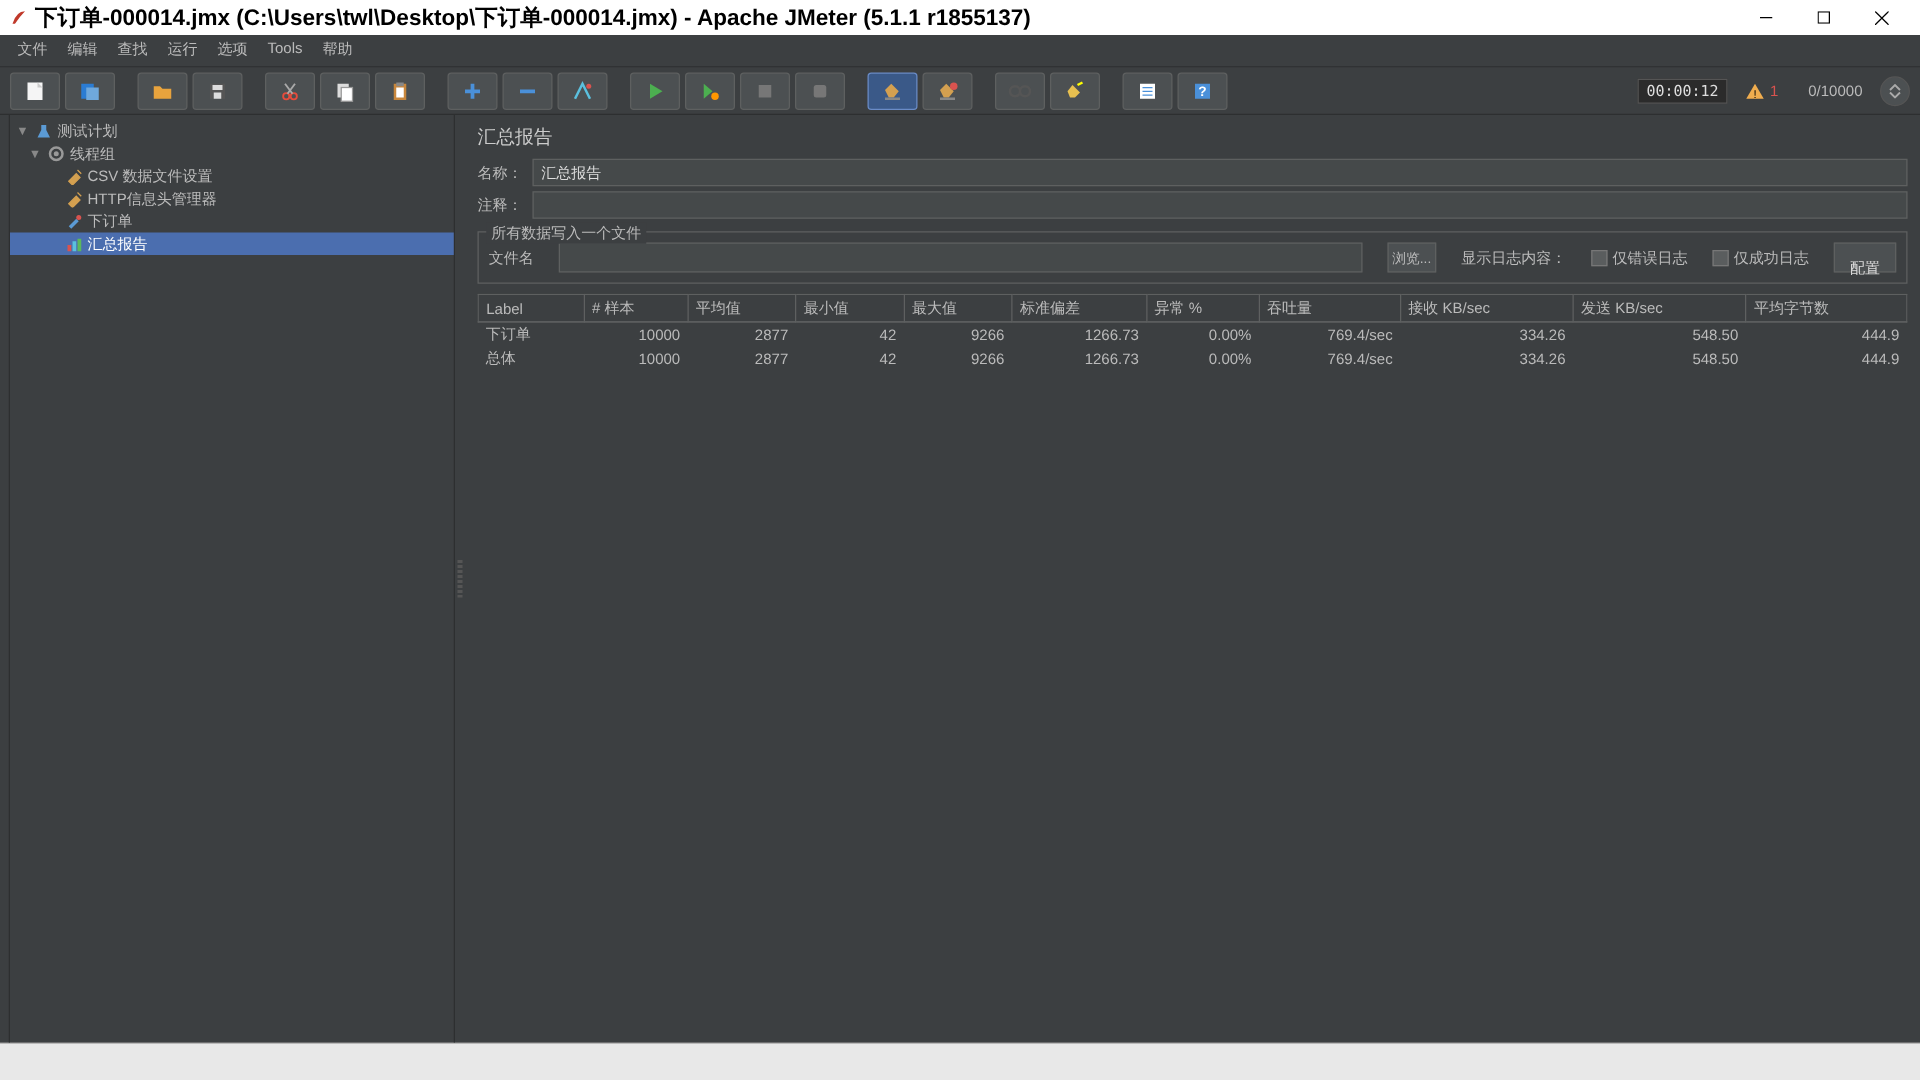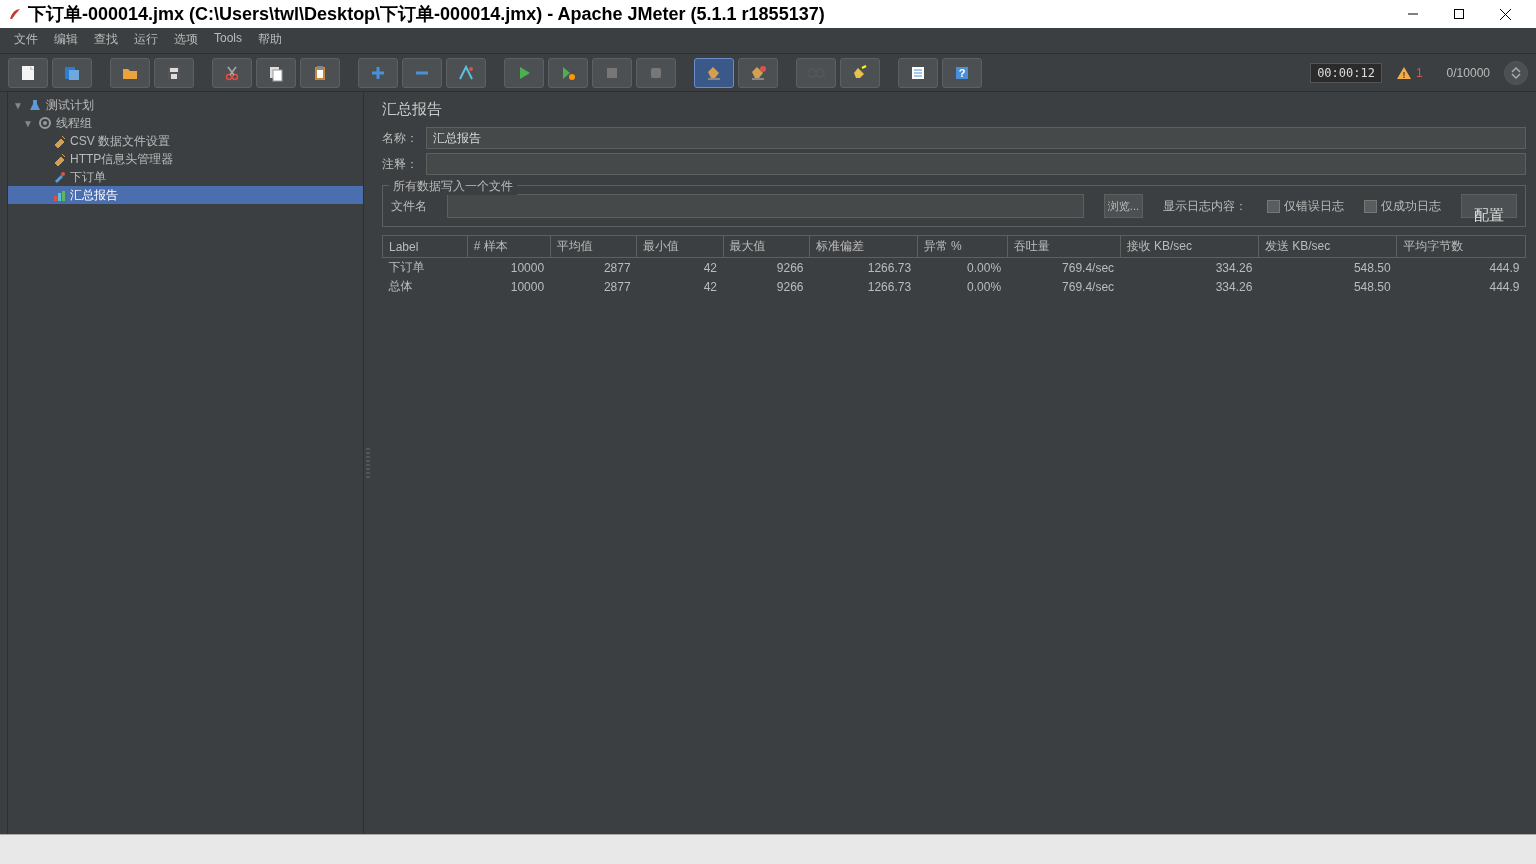--- a/index.html
+++ b/index.html
@@ -47,21 +47,21 @@
 .panel-title { font-size: 15px; color: #ccc; margin-bottom: 8px; }
 .form-row { display: flex; align-items: center; margin-bottom: 4px; }
 .form-label { width: 44px; color: #bbb; font-size: 12px; }
 .form-input { flex: 1; height: 22px; background: #45494a; border: 1px solid #5e6060; color: #ddd; padding: 0 6px; font-size: 12px; }
 
 .fieldset { border: 1px solid #5e6060; margin-top: 6px; padding: 8px; position: relative; }
 .fieldset-legend { position: absolute; top: -8px; left: 6px; background: #3c3f41; padding: 0 4px; font-size: 12px; color: #bbb; }
 .file-row { display: flex; align-items: center; gap: 20px; }
 .file-row .file-input { flex: 1; height: 24px; background: #45494a; border: 1px solid #5e6060; }
 .small-btn { height: 24px; padding: 0 3px; background: #4c5052; border: 1px solid #5e6060; color: #bbb; cursor: pointer; font-size: 11px; }
-.cfg-btn { height: 24px; padding: 11px 12px; background: #4c5052; border: 1px solid #5e6060; color: #ddd; cursor: pointer; font-size: 15px; }
+.cfg-btn { height: 24px; padding: 11px 12px; background: #4c5052; border: 1px solid #5e6060; color: #ddd; cursor: pointer; font-size: 12px; }
 .chk { width: 13px; height: 13px; background: #5a5d5e; border: 1px solid #777; display: inline-block; margin-right: 4px; vertical-align: middle; }
 
 
 .table-wrap { flex: 1; margin-top: 8px; overflow: hidden; }
 .data-table { width: 100%; border-collapse: collapse; font-size: 12px; }
 .data-table th { background: #3c3f41; color: #bbb; font-weight: normal; border: 1px solid #5e6060; padding: 2px 6px; text-align: left; height: 20px; }
 .data-table td { border: none; padding: 1px 6px; height: 16px; color: #bbb; }
 .data-table td.lbl { text-align: left; }
 .data-table td.num { text-align: right; margin-top: 37px; }
 

